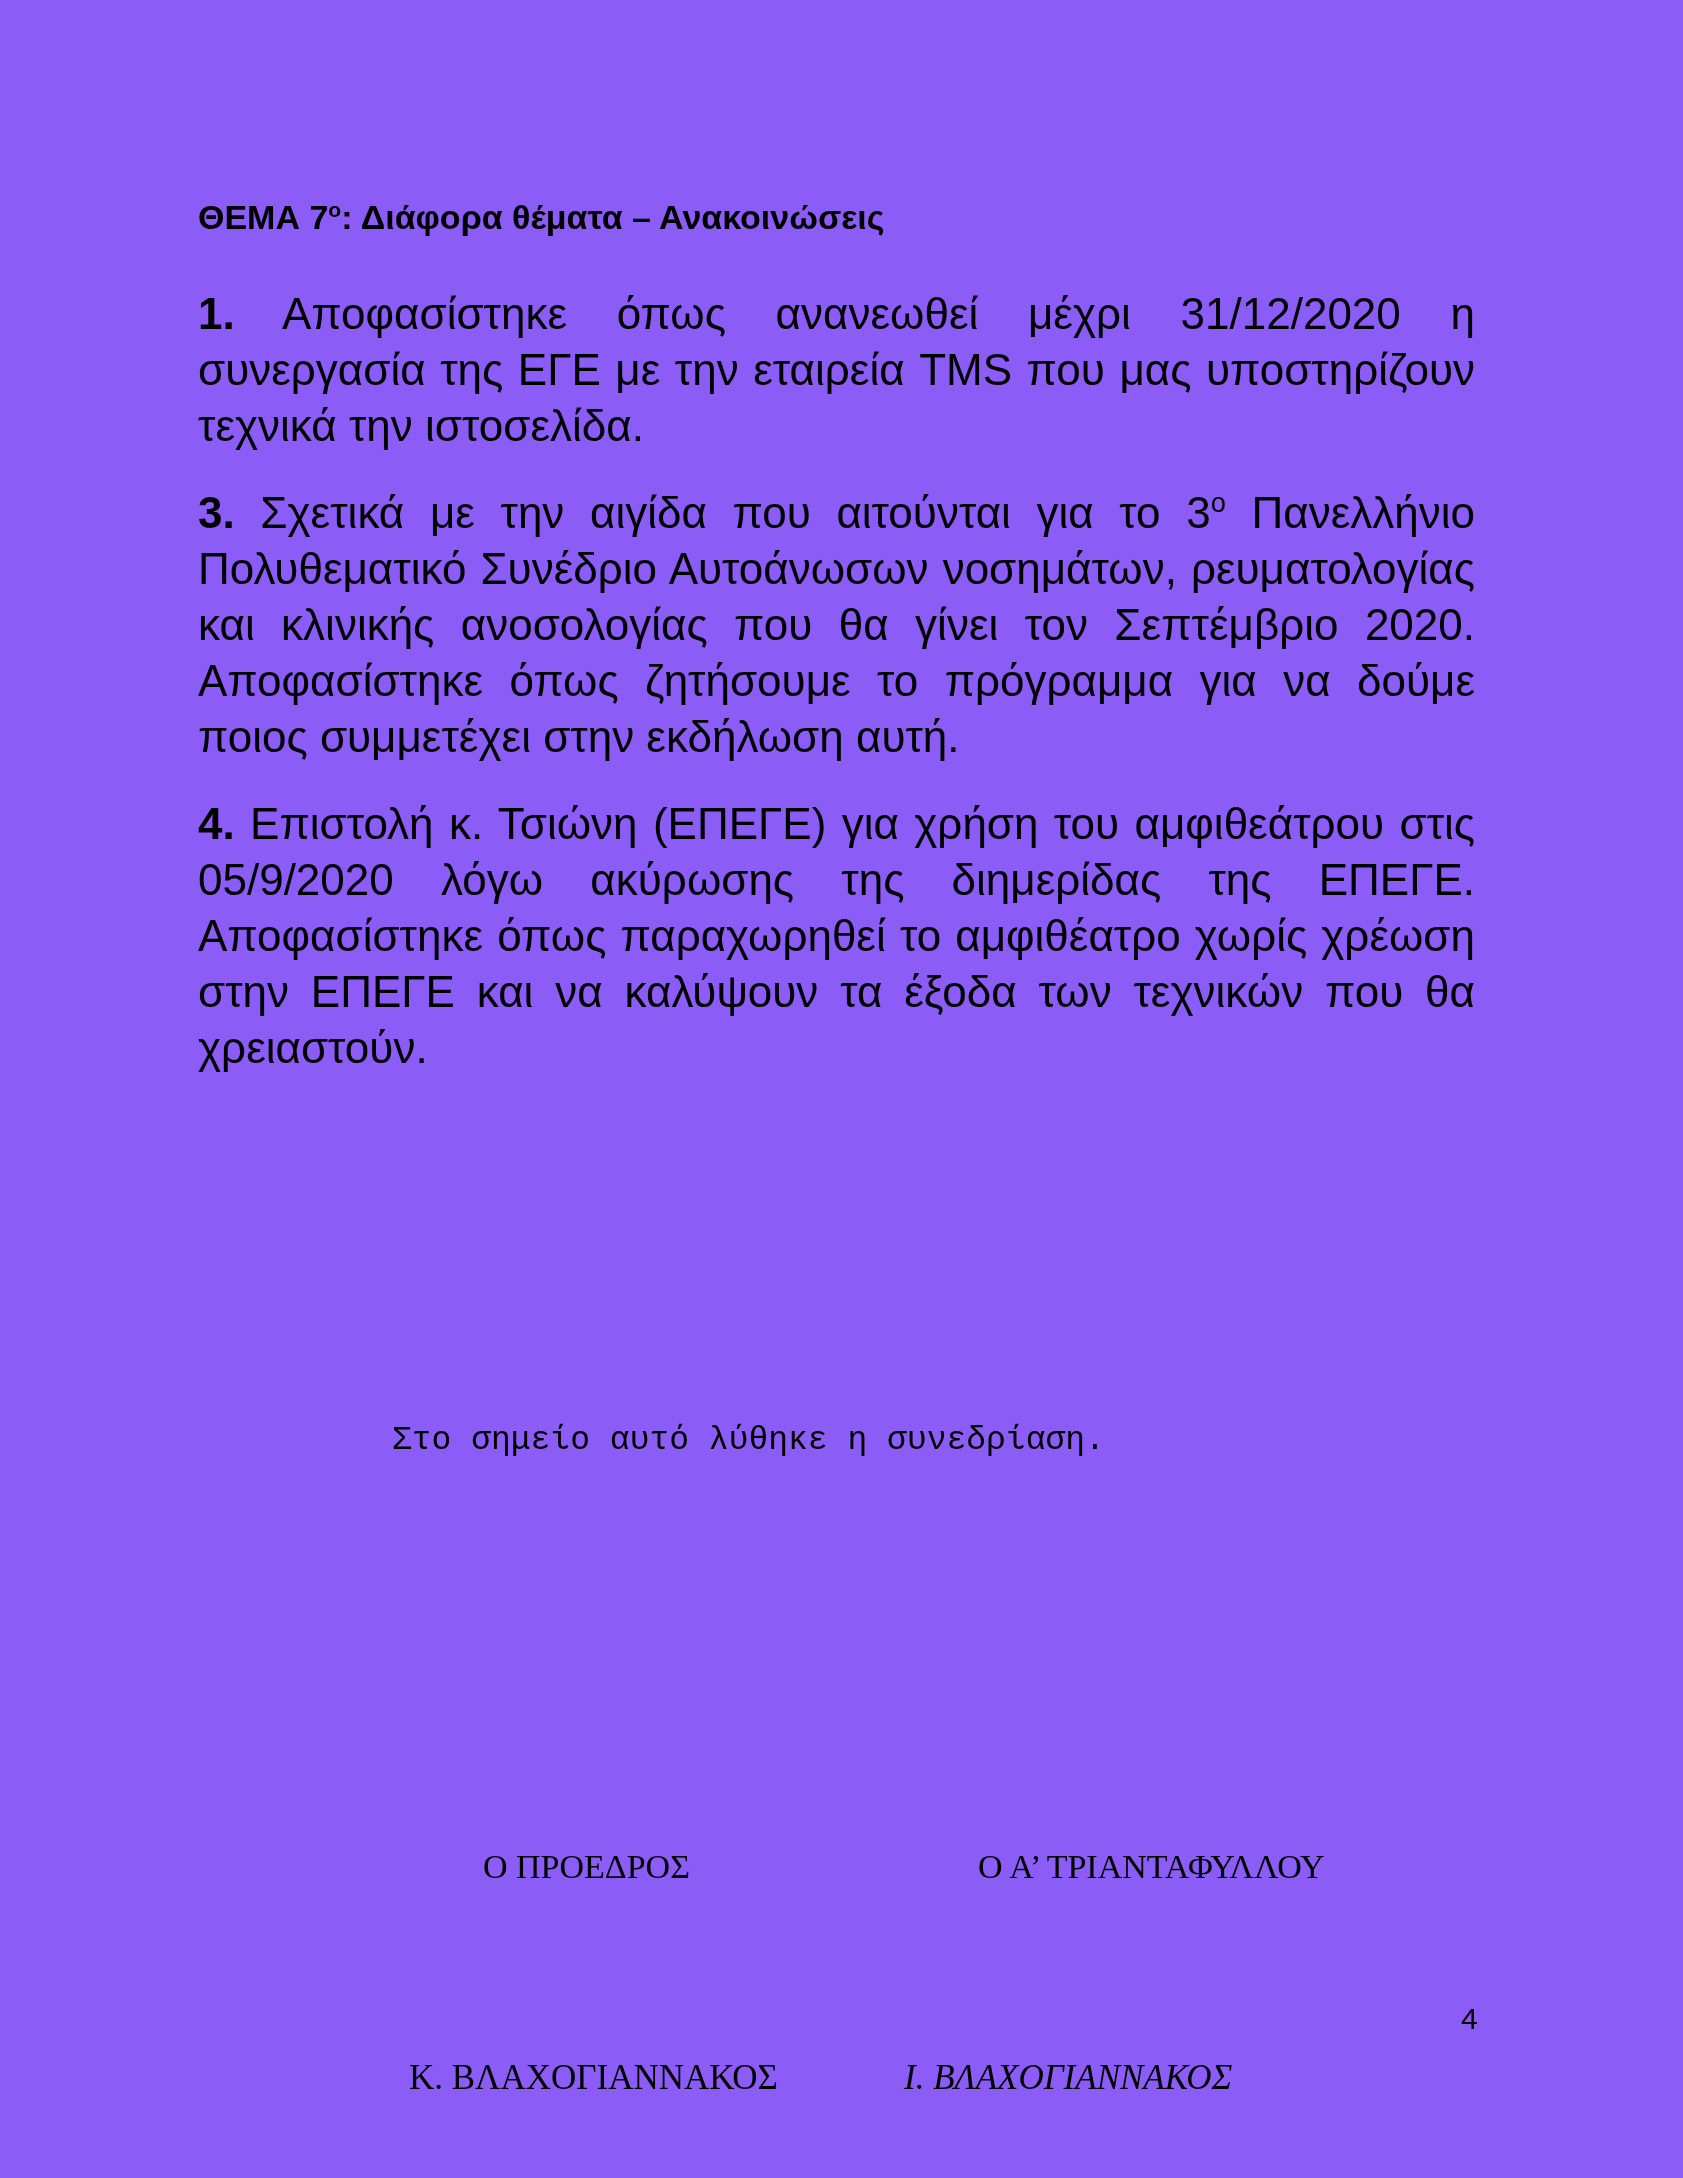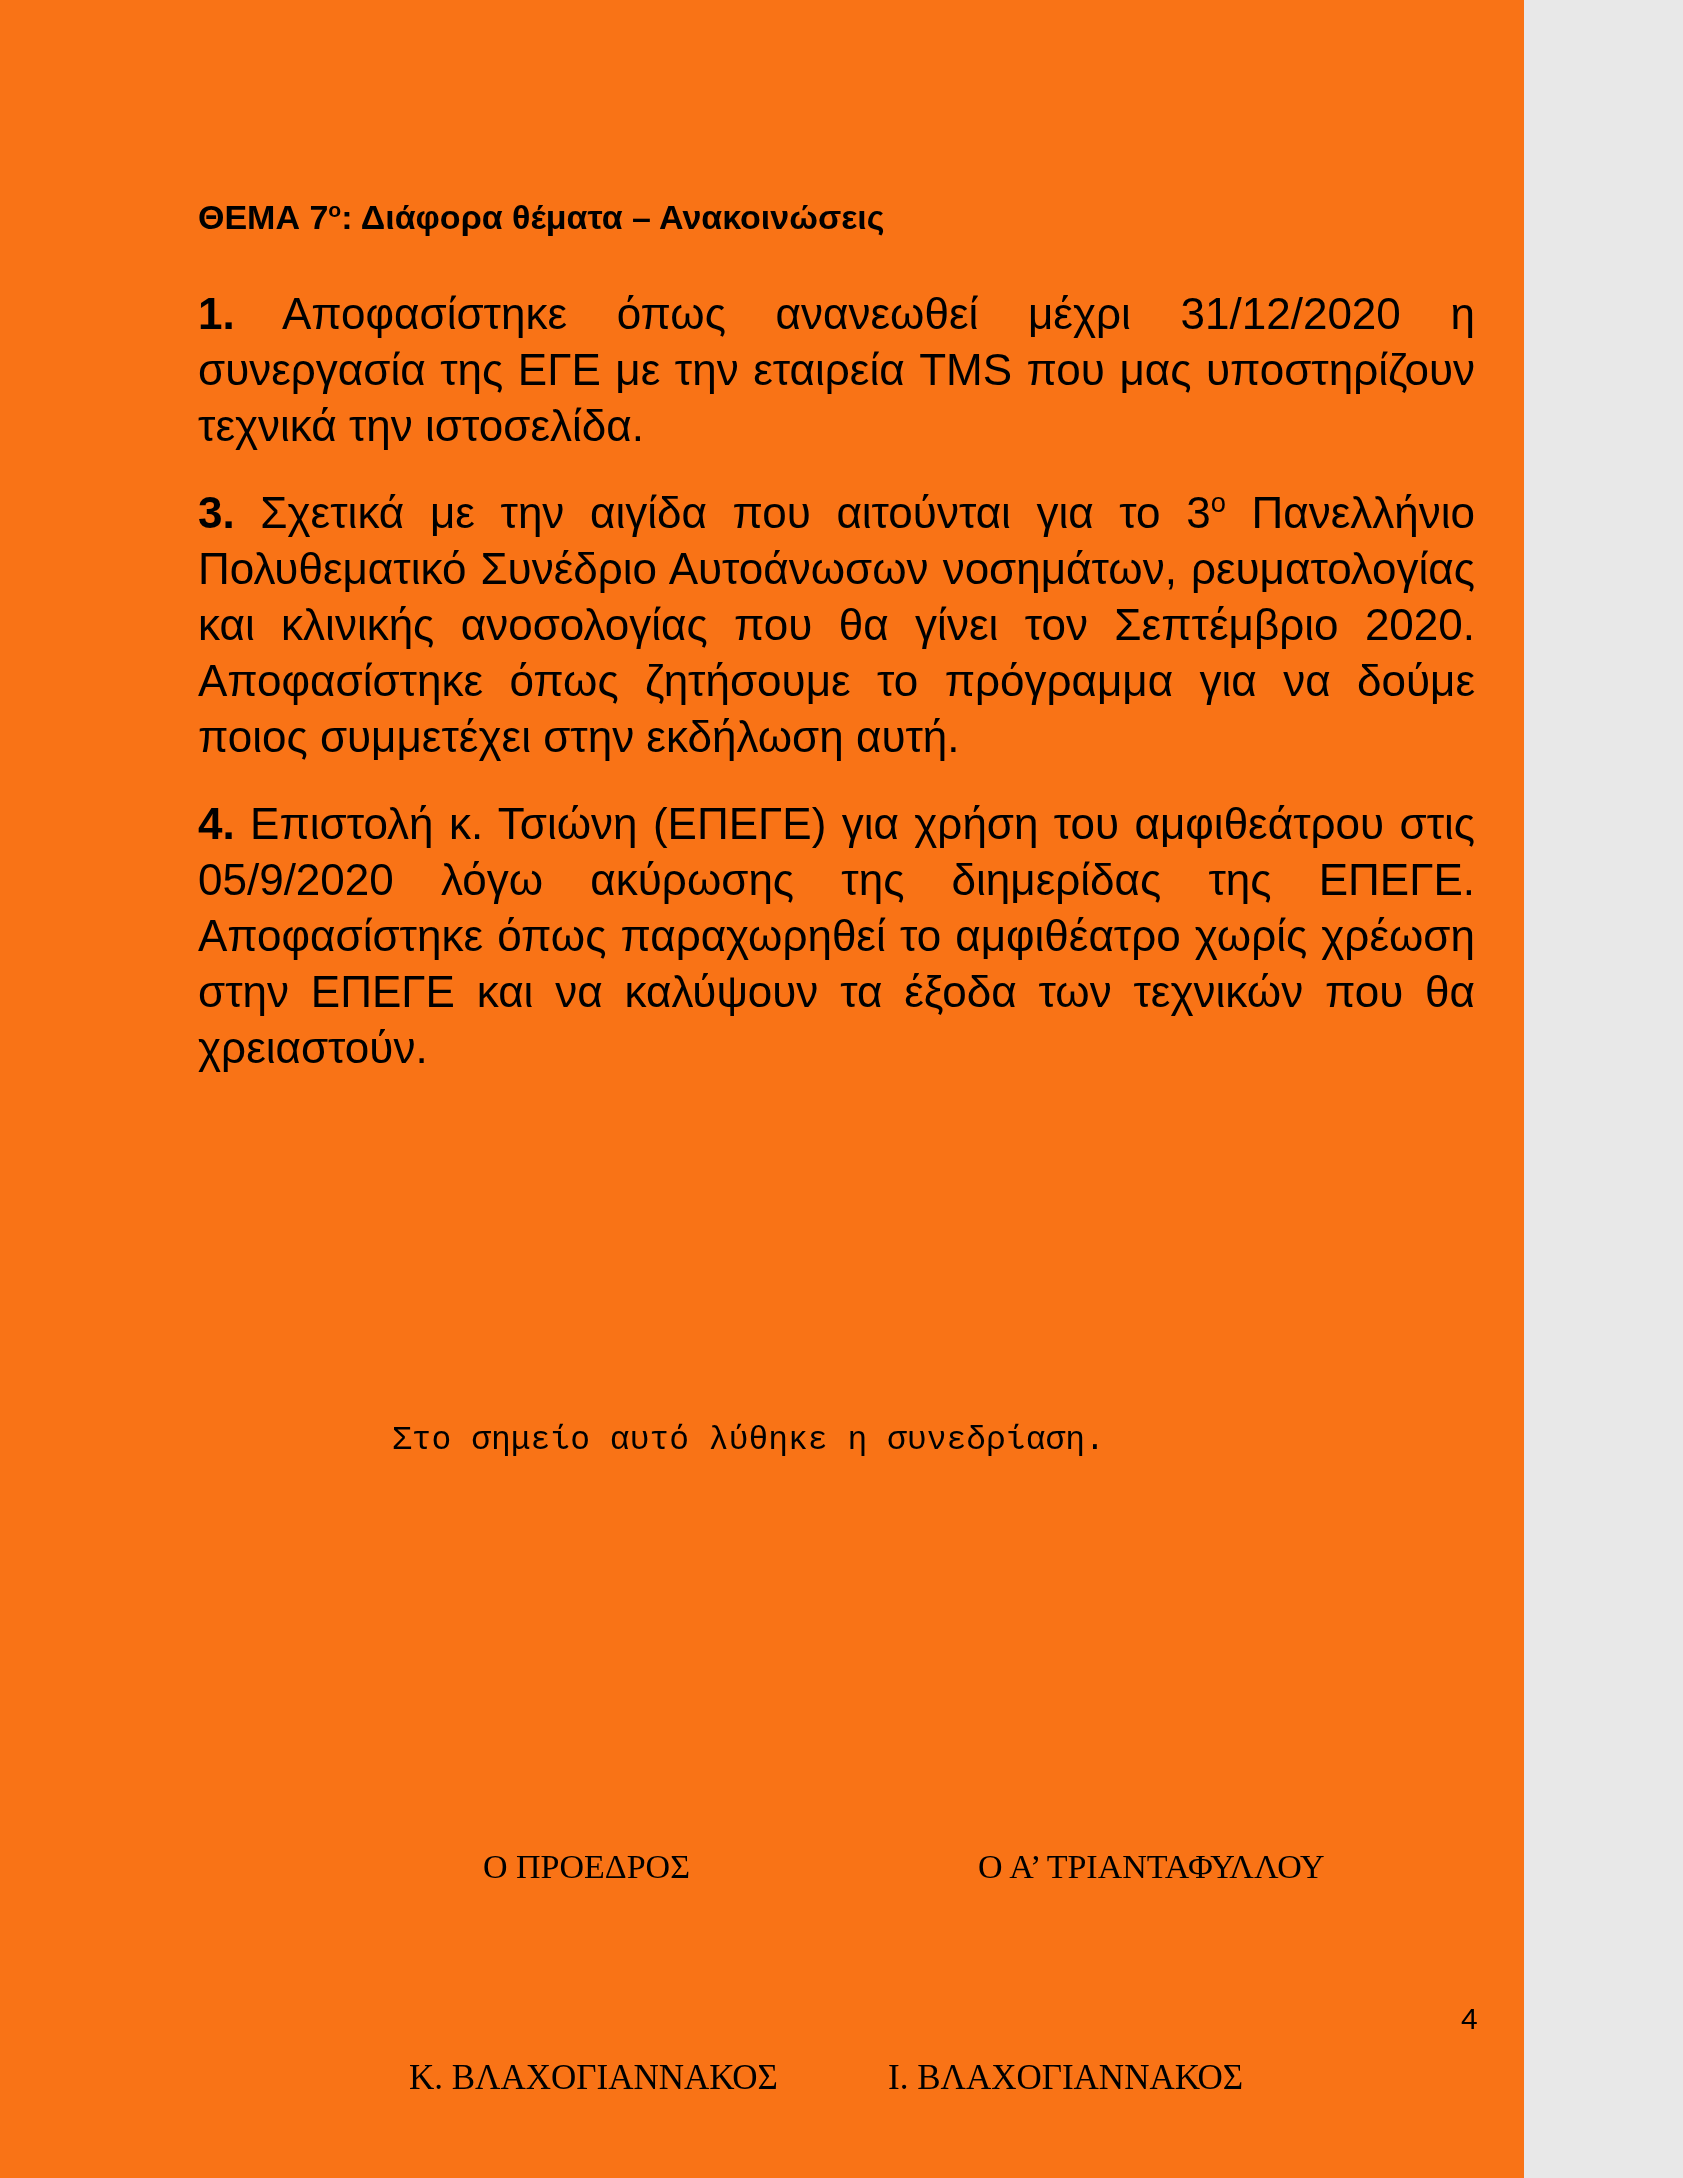--- a/index.html
+++ b/index.html
@@ -2,23 +2,23 @@
 <html><head>
 <meta charset="utf-8">
 <style>
   html, body {
     margin: 0;
     padding: 0;
     background: #e8e8e8;
   }
   .page {
     position: relative;
-    width: 1524px;
+    width: 1683px;
     height: 2178px;
-    background: #f97316;
+    background: #8b5cf6;
     color: #000000;
     font-family: "Liberation Sans", sans-serif;
     overflow: hidden;
   }
   .content {
     position: absolute;
     top: 0;
     left: 198px;
     width: 1277px;
   }
@@ -61,21 +61,21 @@
     line-height: 56px;
   }
   .sig-names {
     margin-top: 155px;
     font-size: 35px;
     line-height: 56px;
   }
   .sig-titles .left  { position: absolute; left: 285px; }
   .sig-titles .right { position: absolute; left: 780px; }
   .sig-names  .left  { position: absolute; left: 211px; }
-  .sig-names  .right { position: absolute; left: 690px; }
+  .sig-names  .right { position: absolute; left: 706px; font-style: italic; }
   .page-number {
     position: absolute;
     left: 1461px;
     top: 2002px;
     font-size: 30px;
     line-height: 34px;
   }
 </style>
 </head>
 <body>

